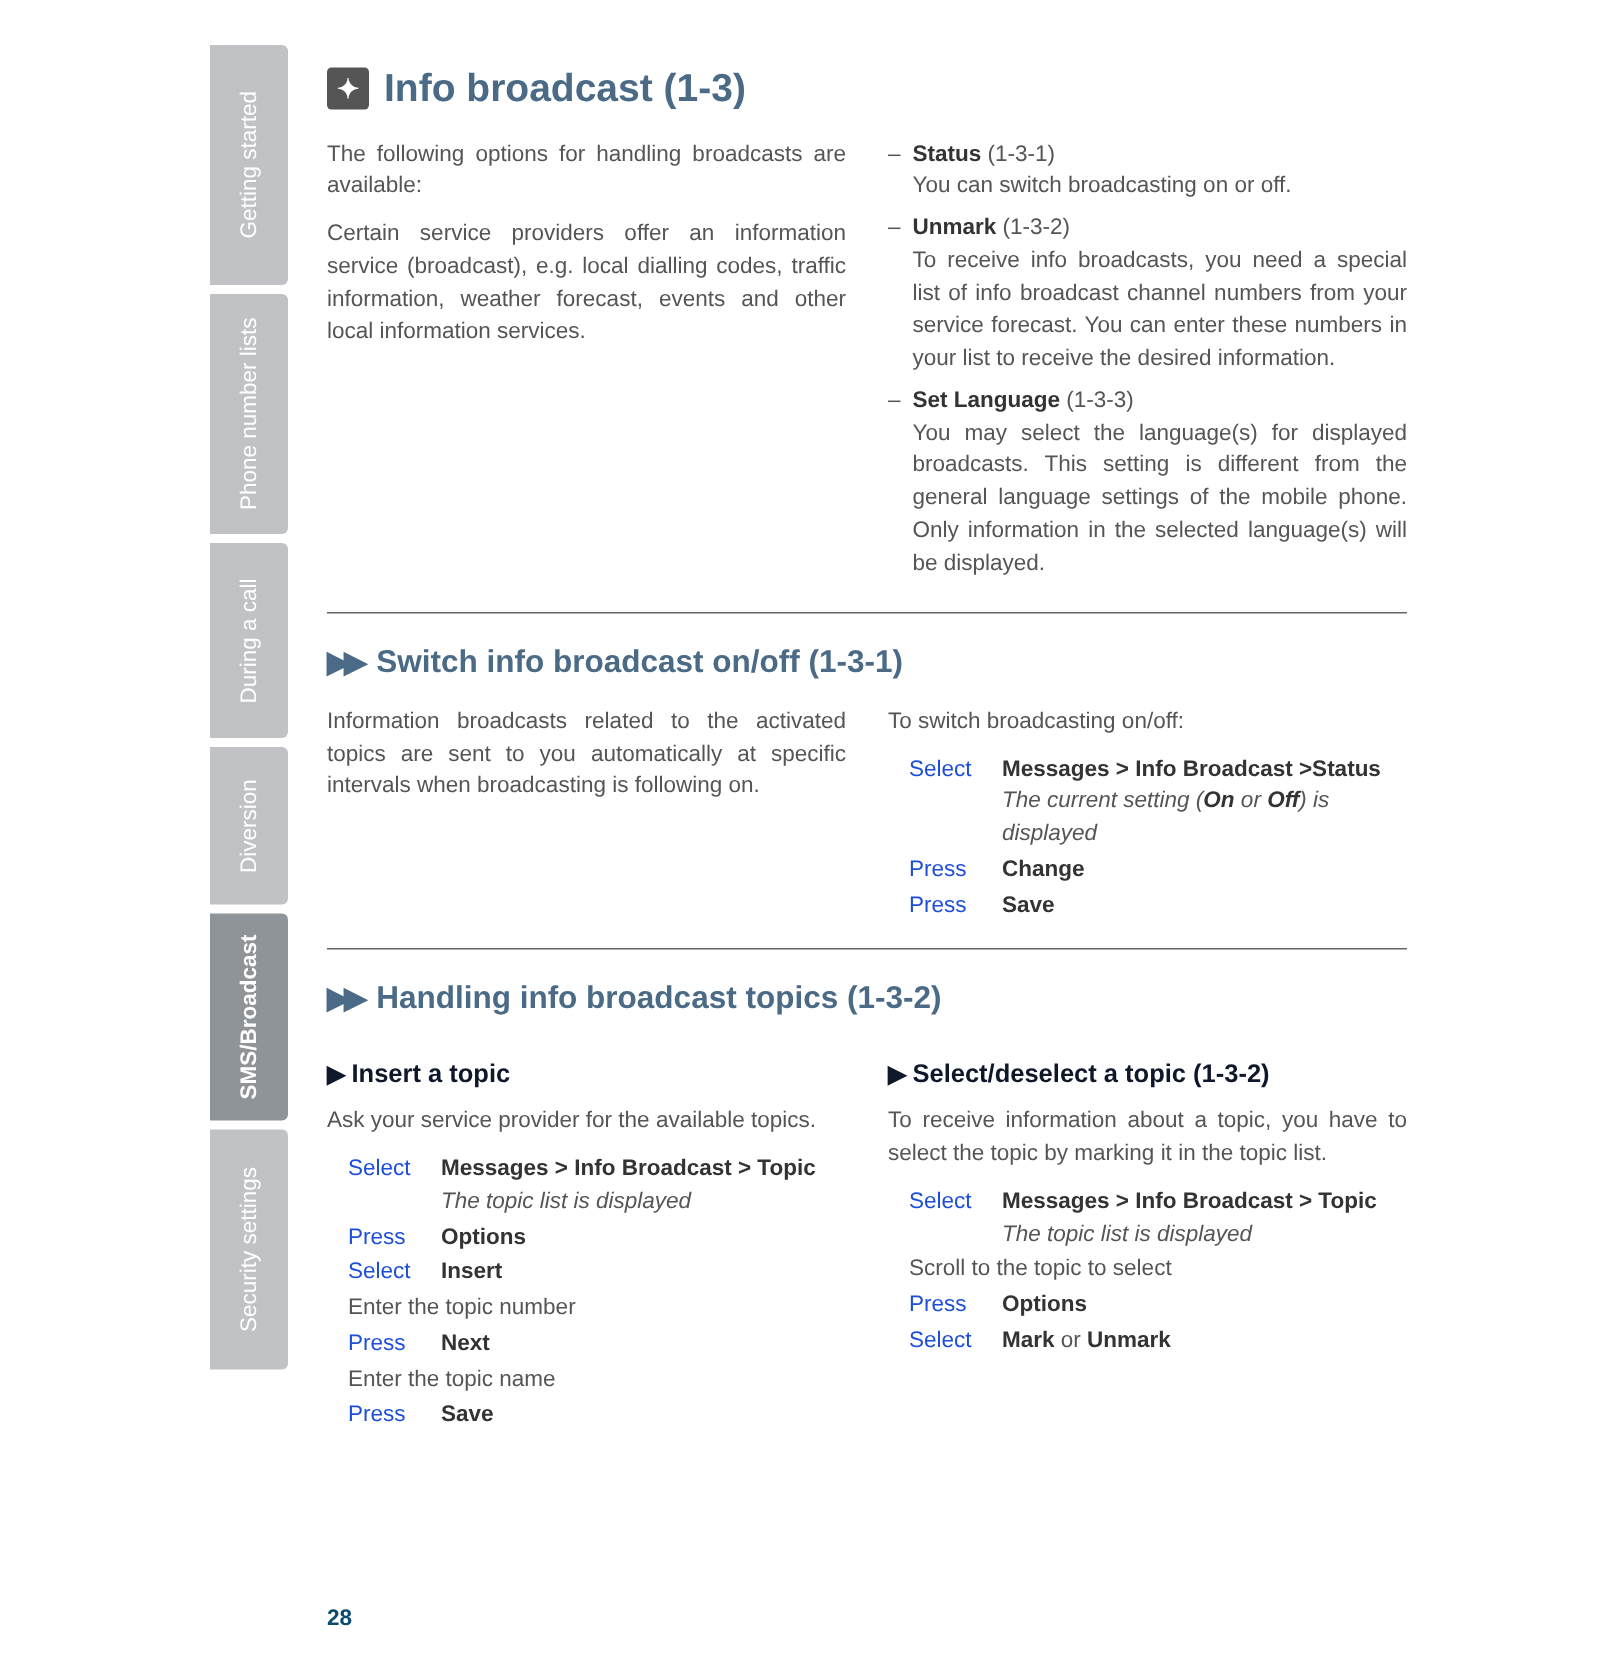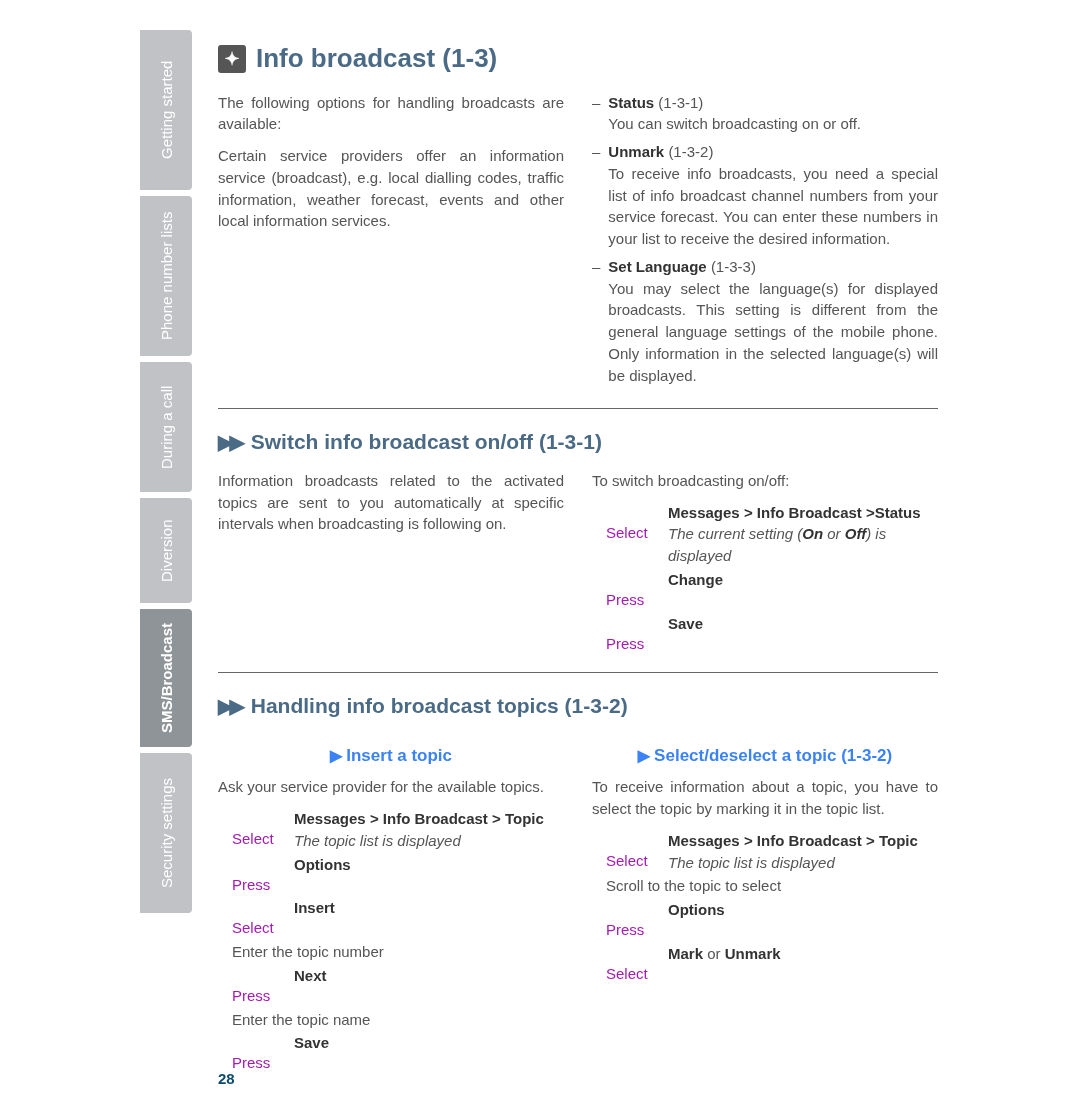--- a/index.html
+++ b/index.html
@@ -73,25 +73,24 @@
   h2 {
     color: #4a6a85;
     font-size: 21px;
     font-weight: bold;
     display:flex; align-items:center; gap:10px;
     margin: 18px 0 12px 0;
   }
   .h2-arrows { font-size:20px; color:#4a6a85; letter-spacing:-4px; }
 
   h3 {
-    color: #3b82f6;
+    color: #0f172a;
     font-size: 17px;
     font-weight: bold;
     margin: 10px 0 8px 0;
-    text-align: center;
   }
   .h3-arrow { margin-right:4px; font-size:16px; }
 
   .twocol {
     display:flex; gap:28px;
   }
   .col { flex:1 1 50%; }
   .col p { text-align: justify; margin-bottom: 10px; }
 
   .bullet { display:flex; gap:8px; margin-bottom:6px; }
@@ -100,21 +99,21 @@
   .bold { font-weight:bold; color:#333; }
   .ital { font-style:italic; }
 
   hr.sec {
     border:none; border-top:1px solid #666;
     margin: 16px 0 6px 0;
   }
 
   .steps { margin-left: 14px; }
   .step { display:flex; gap:10px; margin-bottom:2px; }
-  .step .lbl { width:52px; flex:0 0 52px; color:#a21caf;margin-top:20px; }
+  .step .lbl { width:52px; flex:0 0 52px; color:#1d4ed8; }
   .step .val { flex:1; }
 
   .pagenum {
     position:absolute;
     left: 218px;
     top: 1070px;
     font-weight:bold;
     color:#0c4a6e;
     font-size:15px;
   }

